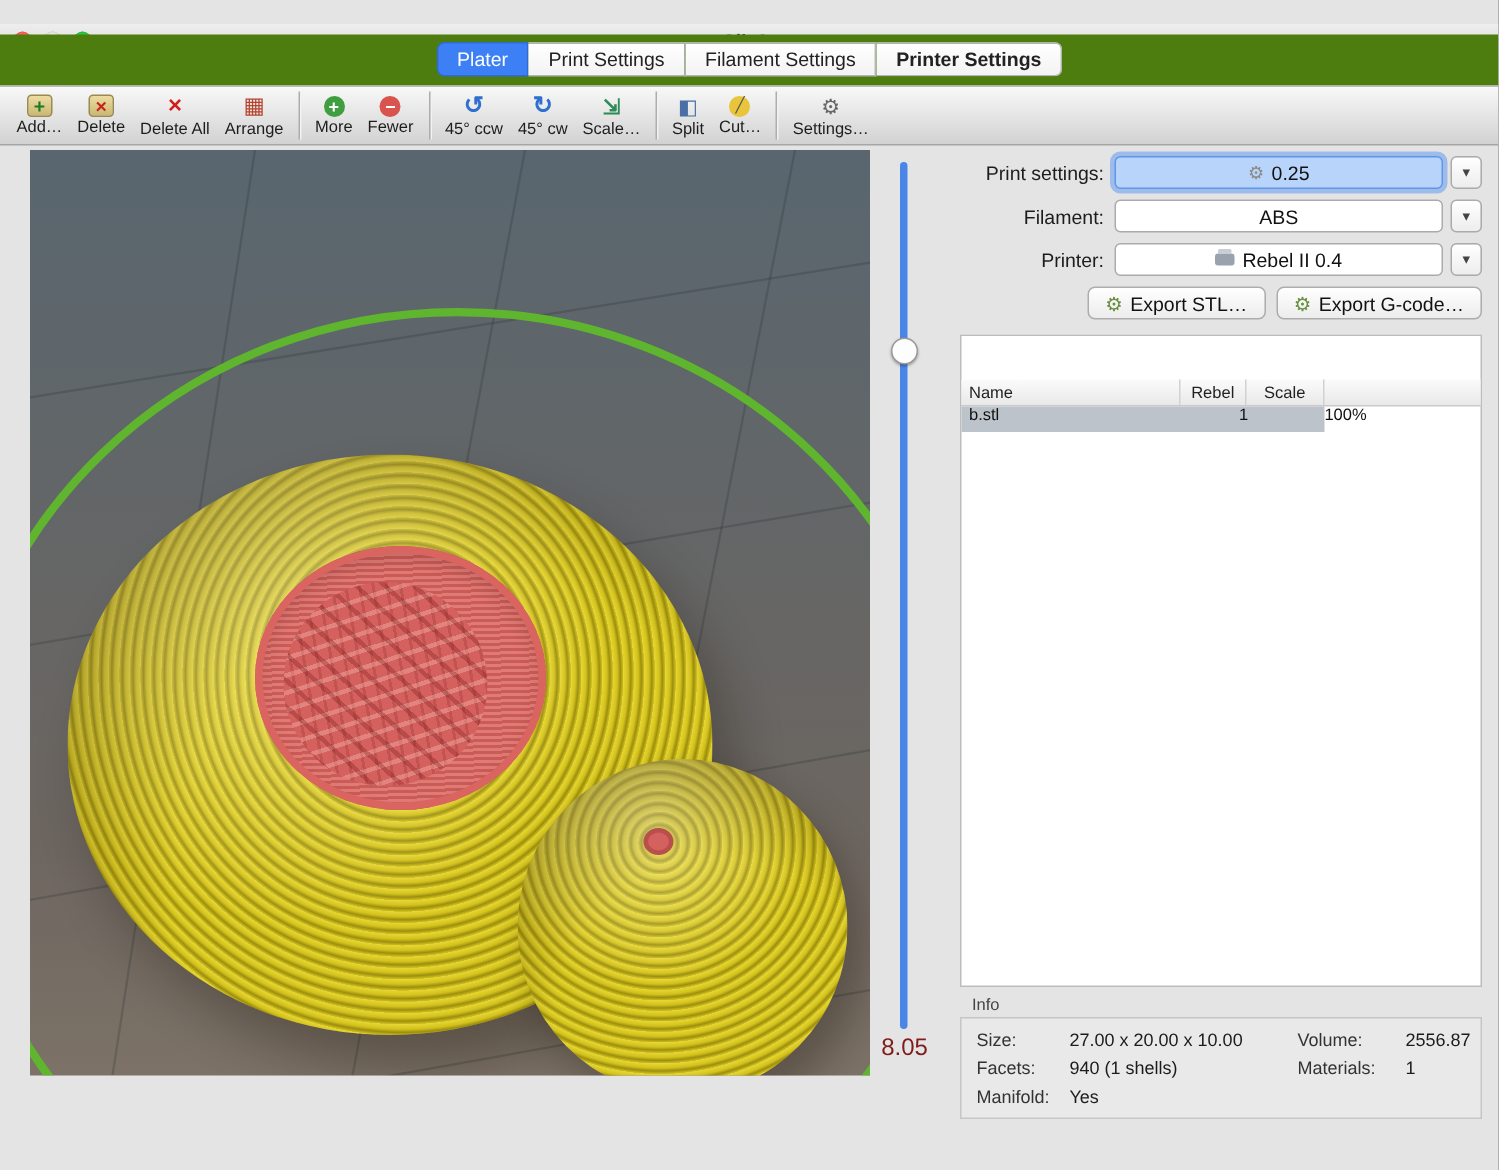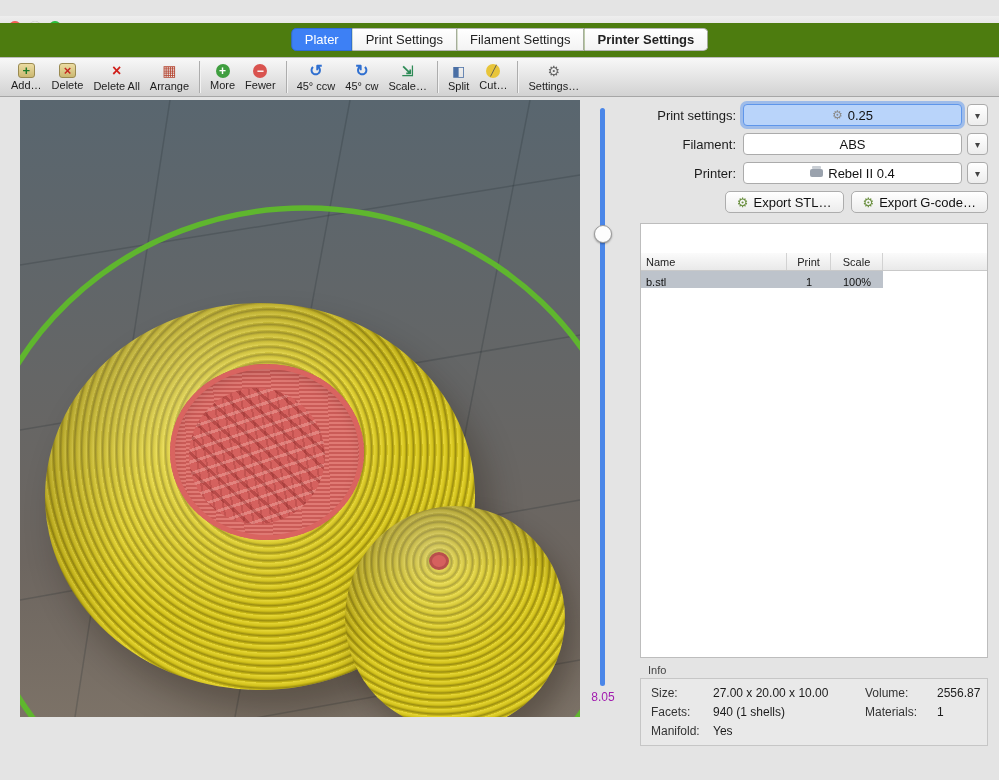--- a/index.html
+++ b/index.html
@@ -74,21 +74,21 @@
       radial-gradient(circle at 40% 20%, rgba(255,255,235,.32), rgba(255,255,235,0) 48%),
       radial-gradient(circle at 62% 80%, rgba(0,0,0,0) 50%, rgba(42,28,6,.44) 100%),
       repeating-radial-gradient(circle at 43% 25%, #e6d636 0px, #d3c21b 3px, #9c8e10 5px, #d3c21b 7px);}
   .pink-dot{position:absolute;left:84px;top:46px;width:20px;height:18px;border-radius:50%;
     background:#d5615e;border:3px solid #b84f4c;box-sizing:border-box;}
 
   
   .slider-track{position:absolute;left:600px;top:108px;width:5px;height:578px;background:#4a86e8;border-radius:3px;}
   .slider-thumb{position:absolute;left:-6px;top:117px;width:16px;height:16px;border-radius:50%;
     background:#fdfdfd;border:1px solid #9a9a9a;box-shadow:0 1px 2px rgba(0,0,0,.35);}
-  .slider-value{position:absolute;left:582px;top:690px;width:42px;text-align:center;font-size:12px;color:#a21caf;}
+  .slider-value{position:absolute;left:582px;top:690px;width:42px;text-align:center;font-size:16px;color:#7f1d1d;}
 
   
   .view-seg{position:absolute;left:216px;top:726px;display:flex;height:21px;}
   .vseg{padding:3px 13px;font-size:13px;color:#222;background:linear-gradient(#ffffff,#f1f1f1);
     border:1px solid #aeaeae;border-left:none;box-sizing:border-box;}
   .vseg:first-child{border-left:1px solid #aeaeae;border-radius:5px 0 0 5px;}
   .vseg:last-child{border-radius:0 5px 5px 0;}
   .vseg.active{background:#3d80f5;color:#fff;border-color:#2f6ad6;}
 
   
@@ -112,21 +112,21 @@
   .export-gear{color:#6a8f3f;font-size:13px;}
 
   .obj-table{background:#fff;border:1px solid #bdbdbd;height:435px;box-sizing:border-box;}
   .thead{display:flex;height:17px;background:linear-gradient(#fbfbfb,#e9e9e9);
     border-bottom:1px solid #c9c9c9;font-size:11px;color:#222;align-items:center;margin-top:29px;}
   .th{box-sizing:border-box;border-right:1px solid #d2d2d2;height:100%;display:flex;align-items:center;}
   .th.name{flex:0 0 146px;padding-left:5px;}
   .th.copies{flex:0 0 44px;justify-content:center;}
   .th.scale{flex:0 0 52px;justify-content:center;}
   .th.fill{flex:1;border-right:none;}
-  .trow{display:flex;height:17px;font-size:11px;color:#111;align-items:flex-end;}
+  .trow{display:flex;height:17px;font-size:11px;color:#111;align-items:flex-start;gap:20px;}
   .trow.selected{background:#bdc3cb;width:242px;}
   .td.name{flex:0 0 146px;padding-left:5px;box-sizing:border-box;}
   .td.copies{flex:0 0 44px;text-align:center;}
   .td.scale{flex:0 0 52px;text-align:center;}
 
   .info-title{margin:6px 0 2px 8px;font-size:11px;color:#444;}
   .info-box{border:1px solid #c6c6c6;background:#e9e9e9;padding:7px 10px;
     display:grid;grid-template-columns:62px 152px 72px auto;row-gap:5px;font-size:12px;color:#1c1c1c;}
   .info-box .lbl{color:#333;}
 </style>
@@ -278,21 +278,21 @@
       </button>
       <button class="export-btn">
         <span class="export-gear">⚙</span>
         <span>Export G-code…</span>
       </button>
     </div>
 
     <div class="obj-table">
       <div class="thead">
         <div class="th name">Name</div>
-        <div class="th copies">Print</div>
+        <div class="th copies">Rebel</div>
         <div class="th scale">Scale</div>
         <div class="th fill"></div>
       </div>
       <div class="trow selected">
         <div class="td name">b.stl</div>
         <div class="td copies">1</div>
         <div class="td scale">100%</div>
       </div>
     </div>
 

